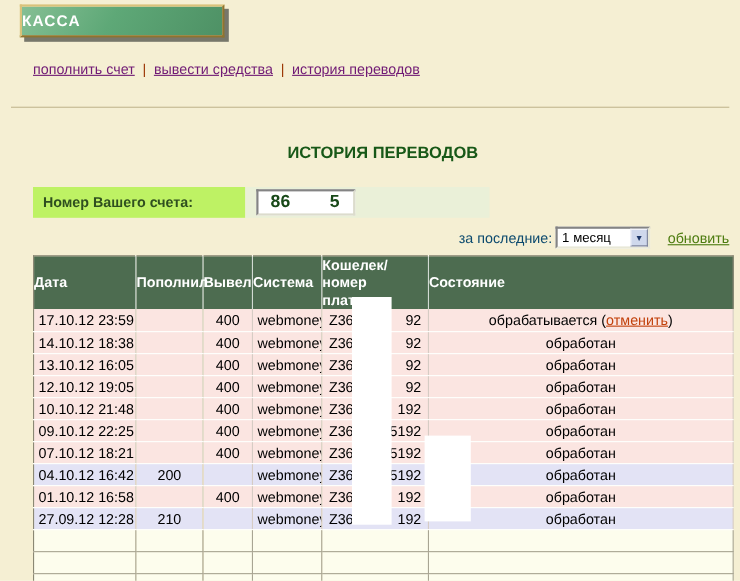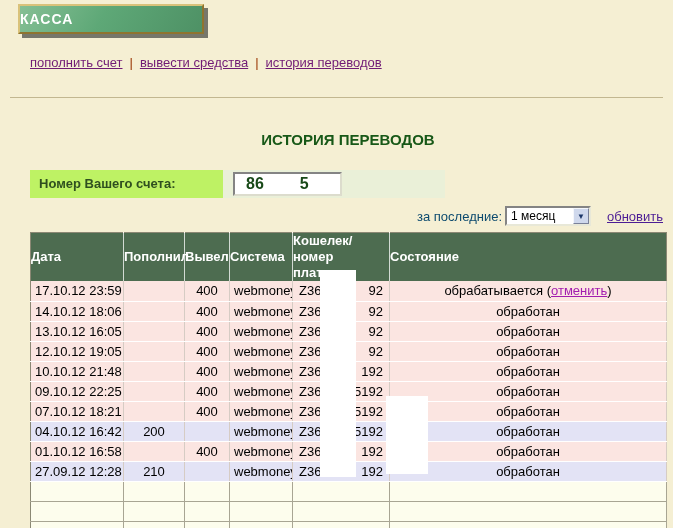--- a/index.html
+++ b/index.html
@@ -24,39 +24,39 @@
 
   .heading { position:absolute; left:30px; top:131px; width:636px; text-align:center;
     font-size:15px; font-weight:bold; color:#175817; }
 
   
   .acct-label { position:absolute; left:30px; top:170px; width:193px; height:28px;
     background:#bef264; font-size:13px; font-weight:bold; color:#2f4f1f;
     line-height:28px; padding-left:9px; }
   .acct-value { position:absolute; left:223px; top:170px; width:222px; height:28px;
     background:#eaf0d8; }
-  .acct-input { position:absolute; left:10px; top:2px; width:109px; height:24px;
+  .acct-input { position:absolute; left:10px; top:2px; width:90px; height:24px;
     background:#ffffff; border:2px solid; border-color:#848484 #dcdccd #dcdccd #848484;
     display:flex; align-items:center; padding-left:11px;
     font-size:16px; font-weight:bold; color:#184918; }
   .acct-censor { display:inline-block; width:36px; height:18px; background:#ffffff; }
 
   
   .filter { position:absolute; right:10px; top:205px; height:22px;
     display:flex; align-items:center; }
   .filter-label { font-size:13px; color:#0c4a6e; margin-right:3px; }
   .select { width:86px; height:20px; background:#ffffff;
     border:2px solid; border-color:#848484 #e8e8d8 #e8e8d8 #848484;
     display:flex; align-items:stretch; cursor:pointer; }
   .select-text { flex:1; font-size:12px; color:#000; line-height:16px; padding-left:4px; }
   .select-btn { width:16px; background:#cfd8ec; border:1px solid;
     border-color:#f4f6fb #7a8199 #7a8199 #f4f6fb;
     display:flex; align-items:center; justify-content:center;
     font-size:8px; color:#1c3668; }
-  .refresh { margin-left:16px; font-size:13px; color:#4c1d95; text-decoration:underline; cursor:pointer; }
+  .refresh { margin-left:16px; font-size:13px; color:#4d7c0f; text-decoration:underline; cursor:pointer; }
 
   
   table.history { position:absolute; left:30px; top:232px; width:636px;
     border-collapse:collapse; table-layout:fixed;
     border:1px solid #8b8874; font-size:13px; }
   col.c-date{width:93px} col.c-dep{width:61px} col.c-wd{width:45px}
   col.c-sys{width:63px} col.c-wal{width:97px} col.c-st{width:277px}
   th { background:#4d6c50; color:#ffffff; font-size:13px; font-weight:bold;
     height:36px; text-align:left; line-height:16px;
     border-right:1px solid rgba(255,255,255,.75); }
@@ -64,21 +64,21 @@
   td { height:20px; padding:0 4px; color:#000;
     border-right:1px solid #d6ccc4; border-bottom:1px solid #ffffff;
     white-space:nowrap; overflow:hidden; }
   tr.row-withdraw td { background:#fbe5e1; }
   tr.row-deposit  td { background:#e3e3f5; }
   tr.row-empty td { background:#fdfded; border-right:1px solid #a8a593; border-bottom:1px solid #a8a593; }
   td.cell-date { text-align:left; }
   td.cell-num, td.cell-sys, td.cell-status { text-align:center; }
   td.cell-wallet { padding:0 6px; }
   .wallet-wrap { display:flex; justify-content:space-between; align-items:center; }
-  a.cancel-link { color:#a21caf; text-decoration:underline; cursor:pointer; }
+  a.cancel-link { color:#c2410c; text-decoration:underline; cursor:pointer; }
 
   
   .censor-band { position:absolute; left:320px; top:270px; width:36px; height:207px; background:#ffffff; }
   .censor-bulge { position:absolute; left:386px; top:396px; width:42px; height:78px; background:#ffffff; }
 </style>
 </head>
 <body>
 
 <div class="page">
 
@@ -142,21 +142,21 @@
           <td class="cell-sys">webmoney</td>
           <td class="cell-wallet">
             <div class="wallet-wrap">
               <span>Z36</span>
               <span>92</span>
             </div>
           </td>
           <td class="cell-status"><span>обрабатывается</span> (<a class="cancel-link">отменить</a>)</td>
         </tr>
         <tr class="row-withdraw">
-          <td class="cell-date">14.10.12 18:06</td>
+          <td class="cell-date">14.10.12 18:38</td>
           <td class="cell-num"></td>
           <td class="cell-num">400</td>
           <td class="cell-sys">webmoney</td>
           <td class="cell-wallet">
             <div class="wallet-wrap">
               <span>Z36</span>
               <span>92</span>
             </div>
           </td>
           <td class="cell-status"><span>обработан</span></td>

